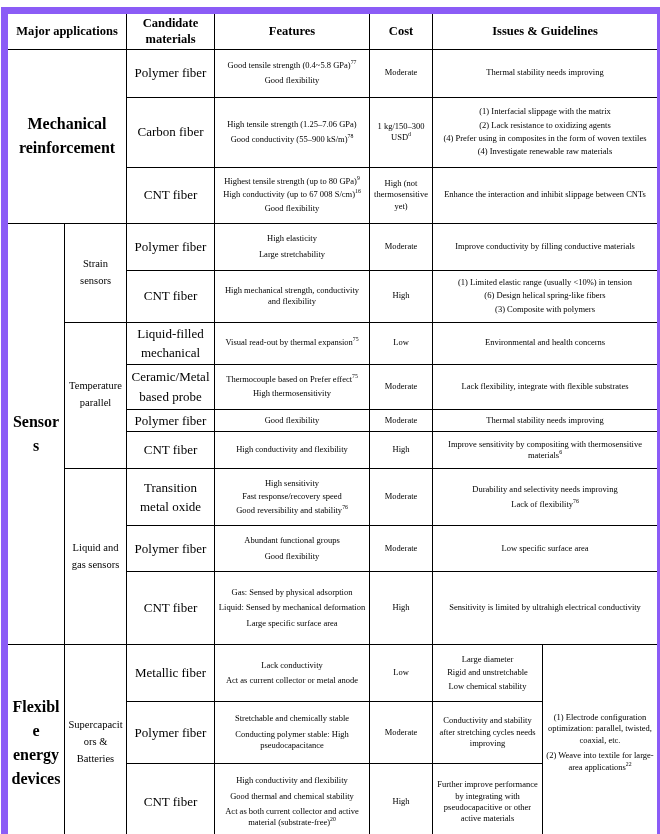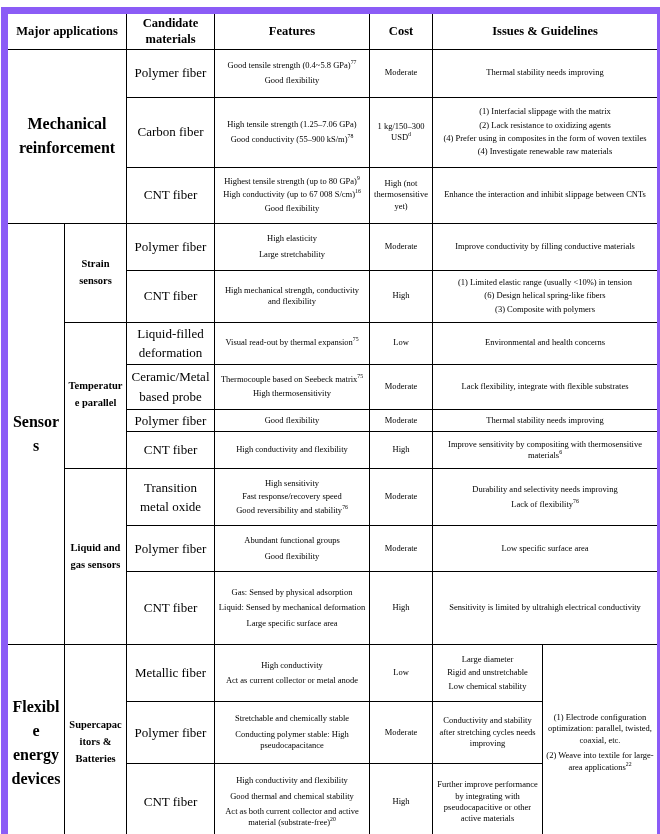--- a/index.html
+++ b/index.html
@@ -17,21 +17,21 @@
   }
   td, th {
     border: 1px solid #000;
     padding: 1px 3px;
     vertical-align: middle;
     text-align: center;
     overflow: hidden;
   }
   th.hdr { font-size: 12.5px; font-weight: bold; line-height: 1.3; }
   td.app  { font-weight: bold; font-size: 16px; line-height: 1.5; overflow-wrap: break-word; }
-  td.sub  { font-weight: bold; font-size: 10.5px; line-height: 1.6; overflow-wrap: break-word; word-break: break-word; }
+  td.sub  { font-weight: normal; font-size: 10.5px; line-height: 1.6; overflow-wrap: break-word; word-break: break-word; }
   td.mat  { font-size: 13px; line-height: 1.5; overflow-wrap: break-word; word-break: break-word; }
   td.sm   { font-size: 8.5px; line-height: 1.35; overflow-wrap: break-word; word-break: break-word; }
   .ln { margin: 4px 0; }
   .ln1 { margin: 2px 0; }
   sup { font-size: 0.68em; line-height: 0; }
 </style>
 </head>
 <body>
 
 <div class="wrap">
@@ -118,34 +118,34 @@
     <td class="sm"><span>High</span></td>
     <td class="sm" colspan="2">
       <div class="ln1"><span>(1) Limited elastic range (usually &lt;10%) in tension</span></div>
       <div class="ln1"><span>(6) Design helical spring-like fibers</span></div>
       <div class="ln1"><span>(3) Composite with polymers</span></div>
     </td>
   </tr>
 
   <tr style="height:38px">
     <td class="sub" rowspan="4">Temperature parallel</td>
-    <td class="mat">Liquid-filled deformation</td>
+    <td class="mat">Liquid-filled mechanical</td>
     <td class="sm">
       <div class="ln"><span>Visual read-out by thermal expansion</span><sup>75</sup></div>
     </td>
     <td class="sm"><span>Low</span></td>
     <td class="sm" colspan="2">
       <div class="ln"><span>Environmental and health concerns</span></div>
     </td>
   </tr>
 
   <tr style="height:45px">
     <td class="mat">Ceramic/Metal based probe</td>
     <td class="sm">
-      <div class="ln1"><span>Thermocouple based on Seebeck matrix</span><sup>75</sup></div>
+      <div class="ln1"><span>Thermocouple based on Prefer effect</span><sup>75</sup></div>
       <div class="ln1"><span>High thermosensitivity</span></div>
     </td>
     <td class="sm"><span>Moderate</span></td>
     <td class="sm" colspan="2">
       <div class="ln"><span>Lack flexibility, integrate with flexible substrates</span></div>
     </td>
   </tr>
 
   <tr style="height:21px">
     <td class="mat">Polymer fiber</td>
@@ -207,21 +207,21 @@
     <td class="sm" colspan="2">
       <div class="ln"><span>Sensitivity is limited by ultrahigh electrical conductivity</span></div>
     </td>
   </tr>
 
   <tr style="height:57px">
     <td class="app" rowspan="3">Flexible energy devices</td>
     <td class="sub" rowspan="3">Supercapacitors &amp; Batteries</td>
     <td class="mat">Metallic fiber</td>
     <td class="sm">
-      <div class="ln"><span>High conductivity</span></div>
+      <div class="ln"><span>Lack conductivity</span></div>
       <div class="ln"><span>Act as current collector or metal anode</span></div>
     </td>
     <td class="sm"><span>Low</span></td>
     <td class="sm">
       <div class="ln1"><span>Large diameter</span></div>
       <div class="ln1"><span>Rigid and unstretchable</span></div>
       <div class="ln1"><span>Low chemical stability</span></div>
     </td>
     <td class="sm" rowspan="3">
       <div class="ln"><span>(1) Electrode configuration optimization: parallel, twisted, coaxial, etc.</span></div>

